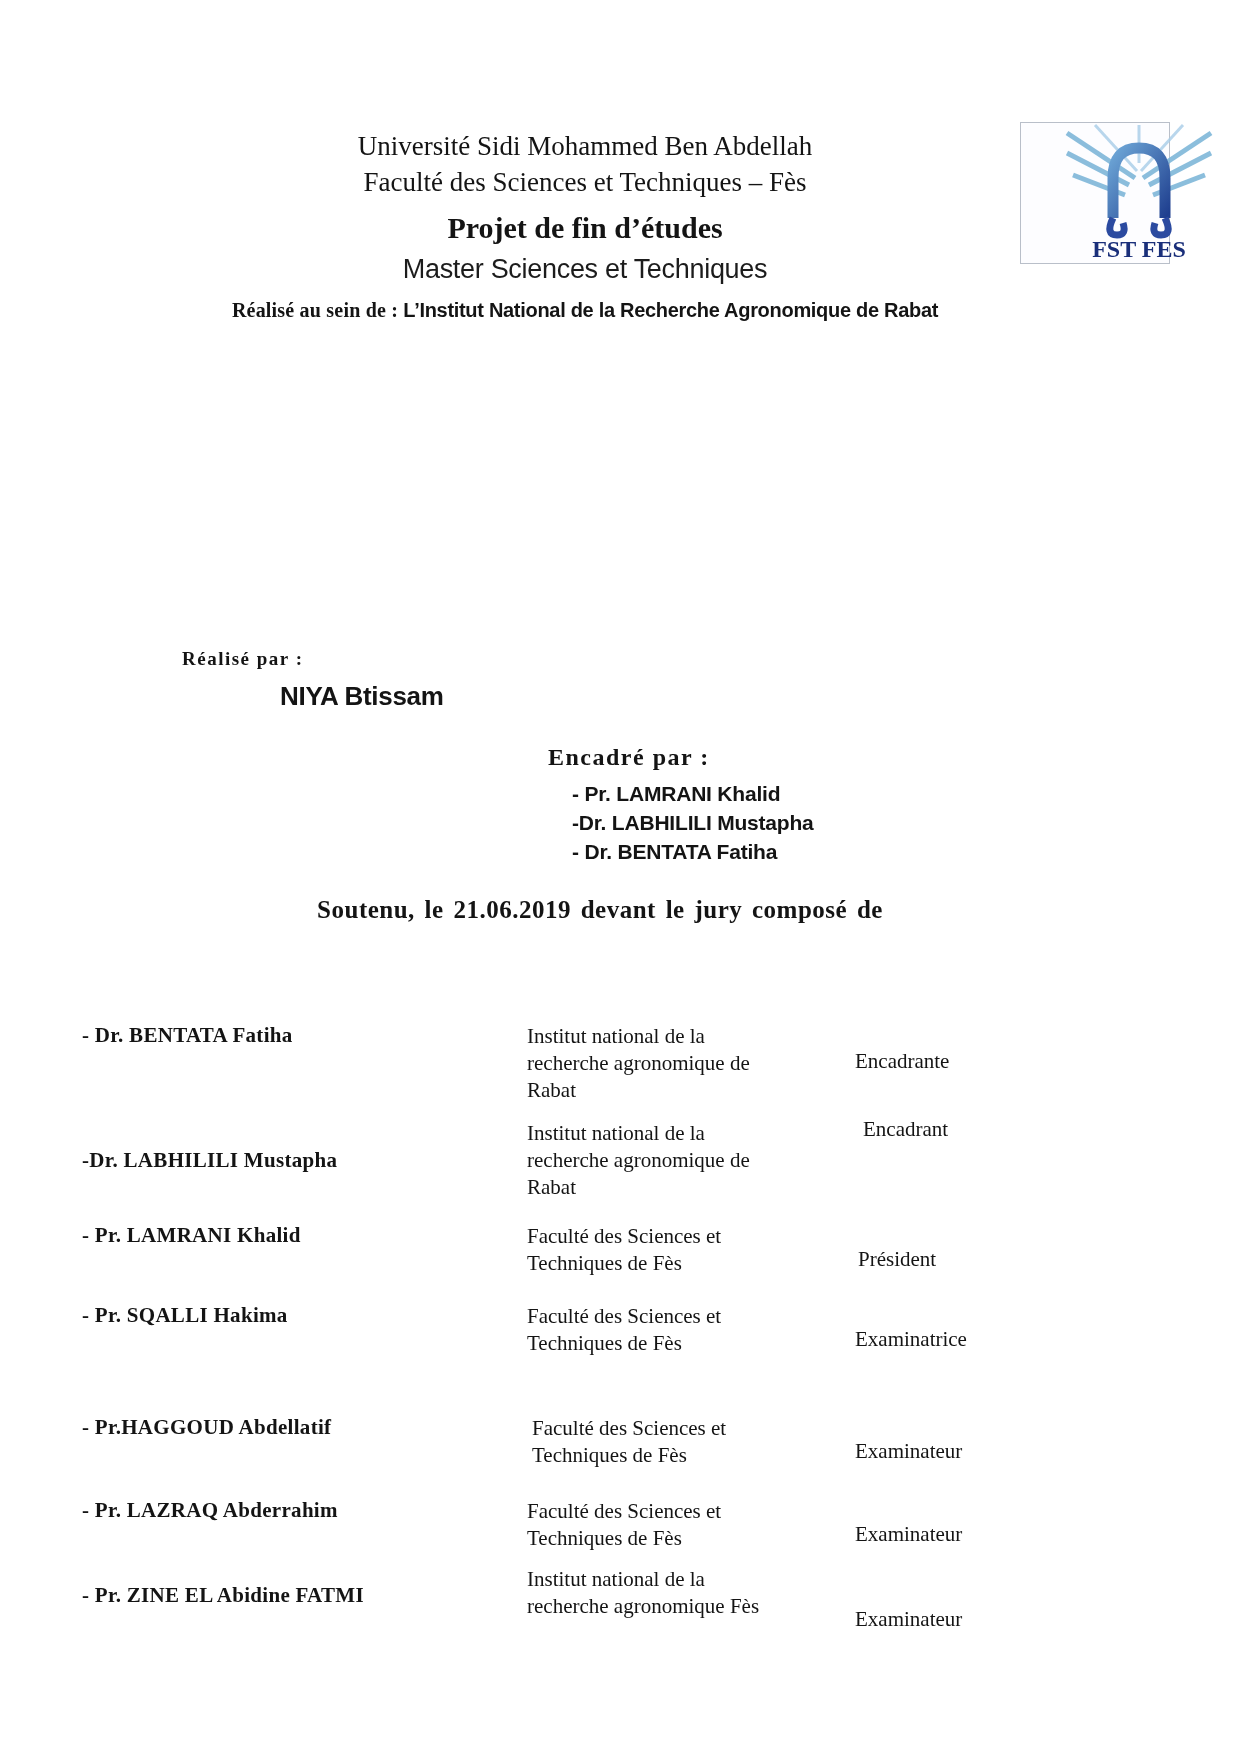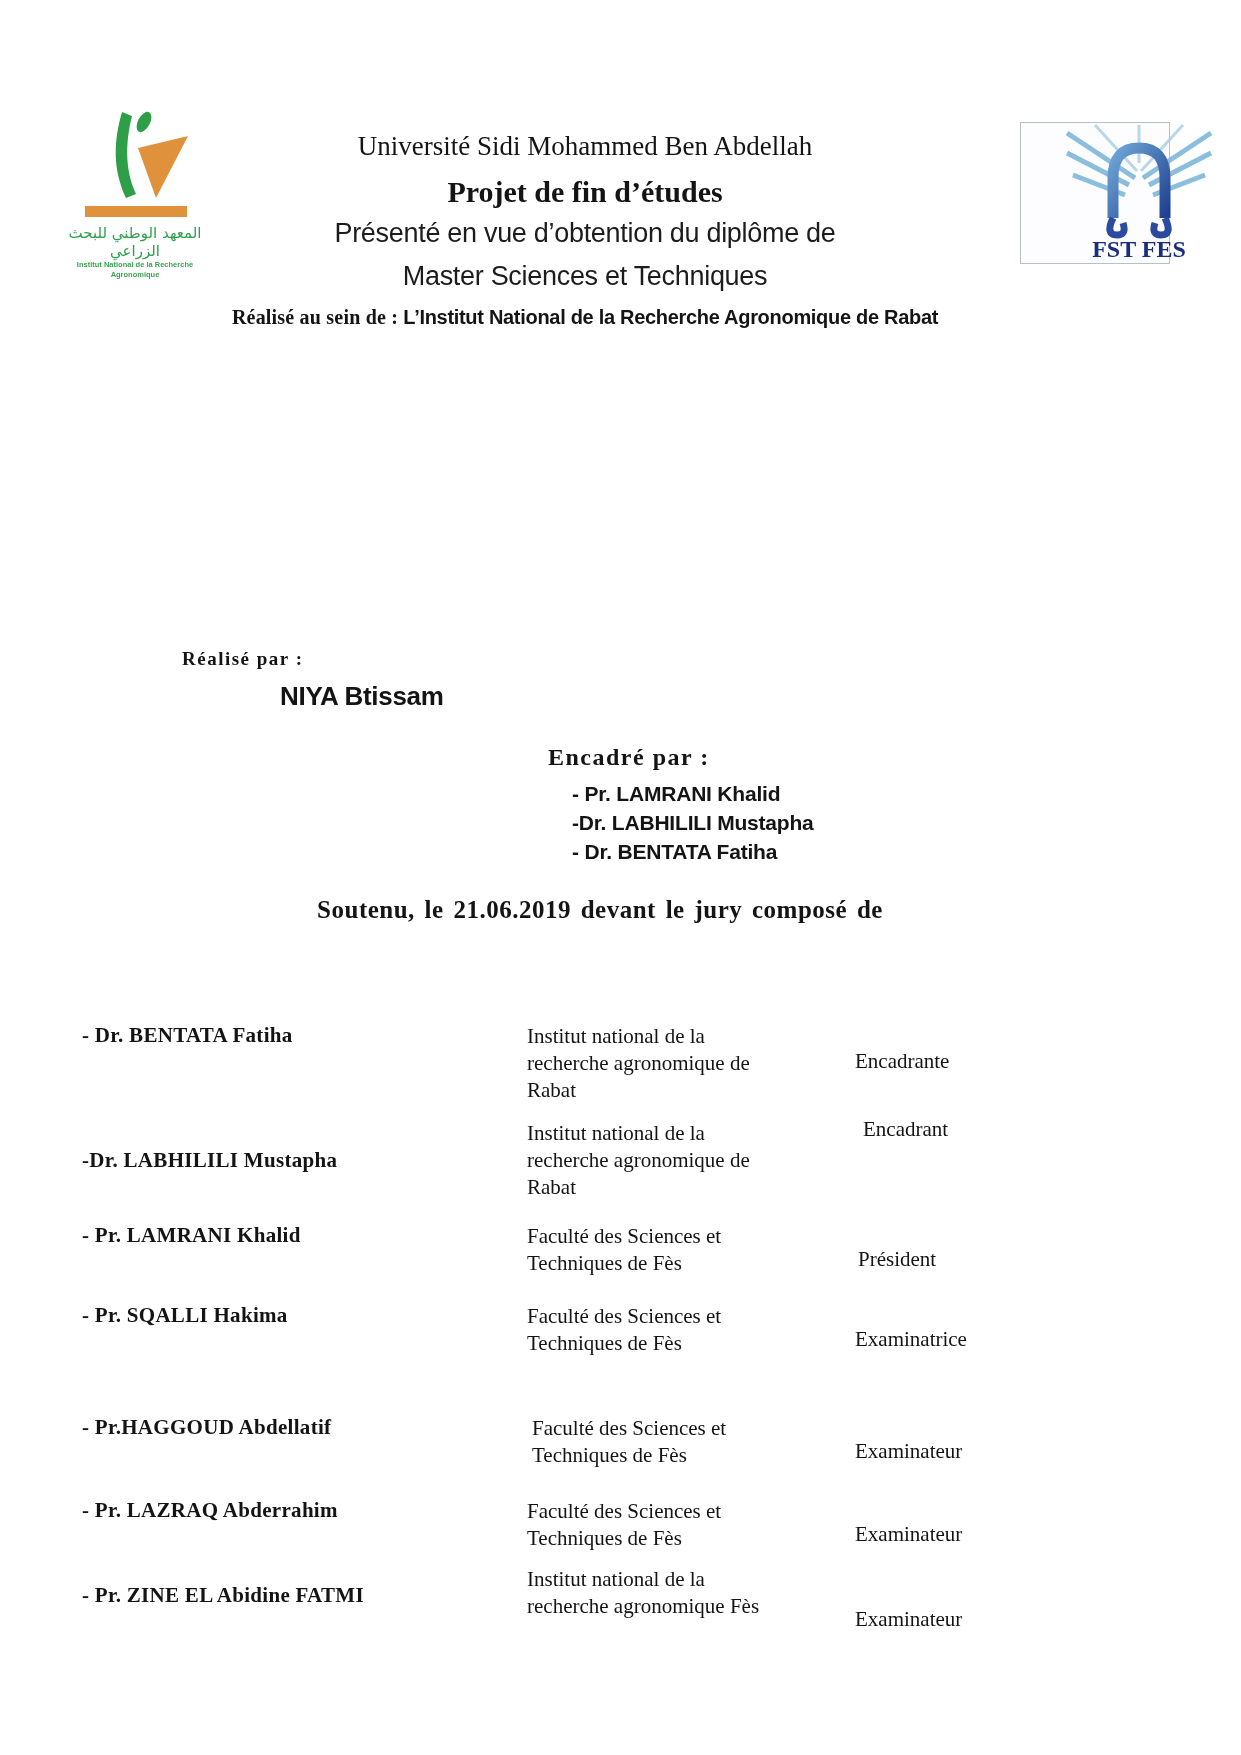--- a/index.html
+++ b/index.html
@@ -47,30 +47,20 @@
   .jury-row { position:absolute; left:0; width:100%; height:0; }
   .j-name  { position:absolute; left:82px;  width:420px; font-size:21px; font-weight:bold; letter-spacing:0.3px; }
   .j-affil { position:absolute; left:527px; width:248px; font-size:21px; line-height:27px; }
   .j-role  { position:absolute; left:855px; font-size:21px;margin-top:24px; }
 </style>
 </head>
 <body>
 
 <div class="page">
 
-  <div class="inra-logo">
-    <svg width="150" height="108" viewBox="0 0 150 108">
-      <path d="M62,2 C54,30 52,58 66,88 L76,84 C64,58 66,30 72,6 Z" fill="#2f9e49"></path>
-      <ellipse cx="84" cy="12" rx="6" ry="11" transform="rotate(28 84 12)" fill="#2f9e49"></ellipse>
-      <polygon points="78,38 128,26 96,88" fill="#e0913c"></polygon>
-      <rect x="25" y="96" width="102" height="11" fill="#e0913c"></rect>
-    </svg>
-    <div class="inra-arabic">المعهد الوطني للبحث الزراعي</div>
-    <div class="inra-french">Institut National de la Recherche Agronomique</div>
-  </div>
 
   <div class="fst-logo">
     <svg width="148" height="140" viewBox="0 0 148 140">
       <defs>
         <linearGradient id="archg" x1="0" y1="0" x2="1" y2="1">
           <stop offset="0" stop-color="#6fa8d8"></stop>
             <stop offset="1" stop-color="#1f3f8f"></stop>
         </linearGradient>
       </defs>
       <g stroke="#7fb7d9" stroke-width="5" opacity="0.9">
@@ -88,22 +78,22 @@
       </g>
       <path d="M48,95 L48,55 Q48,25 74,25 Q100,25 100,55 L100,95" fill="none" stroke="url(#archg)" stroke-width="11"></path>
       <path d="M74,45 L74,95" fill="none" stroke="url(#archg)" stroke-width="9"></path>
       <path d="M48,95 Q40,112 52,112 Q62,112 58,100 M100,95 Q108,112 96,112 Q86,112 90,100" fill="none" stroke="#2b4aa0" stroke-width="7"></path>
       <text x="74" y="134" text-anchor="middle" font-family="Liberation Serif, serif" font-weight="bold" font-size="24" fill="#1a2f7a">FST FES</text>
     </svg>
   </div>
 
   <div class="head-block">
     <div class="univ-line">Université Sidi Mohammed Ben Abdellah</div>
+    <div class="univ-line">Faculté des Sciences et Techniques – Fès</div>
     <div class="project-line">Projet de fin d’études</div>
-    <div class="dipl-line">Présenté en vue d’obtention du diplôme de</div>
     <div class="dipl-line">Master Sciences et Techniques</div>
     <div class="host-line">
       <span>Réalisé au sein de :</span>
       <span class="host-value">L’Institut National de la Recherche Agronomique de Rabat</span>
     </div>
   </div>
 
 
   <div class="author-label">Réalisé par :</div>
   <div class="author-name">NIYA Btissam</div>

